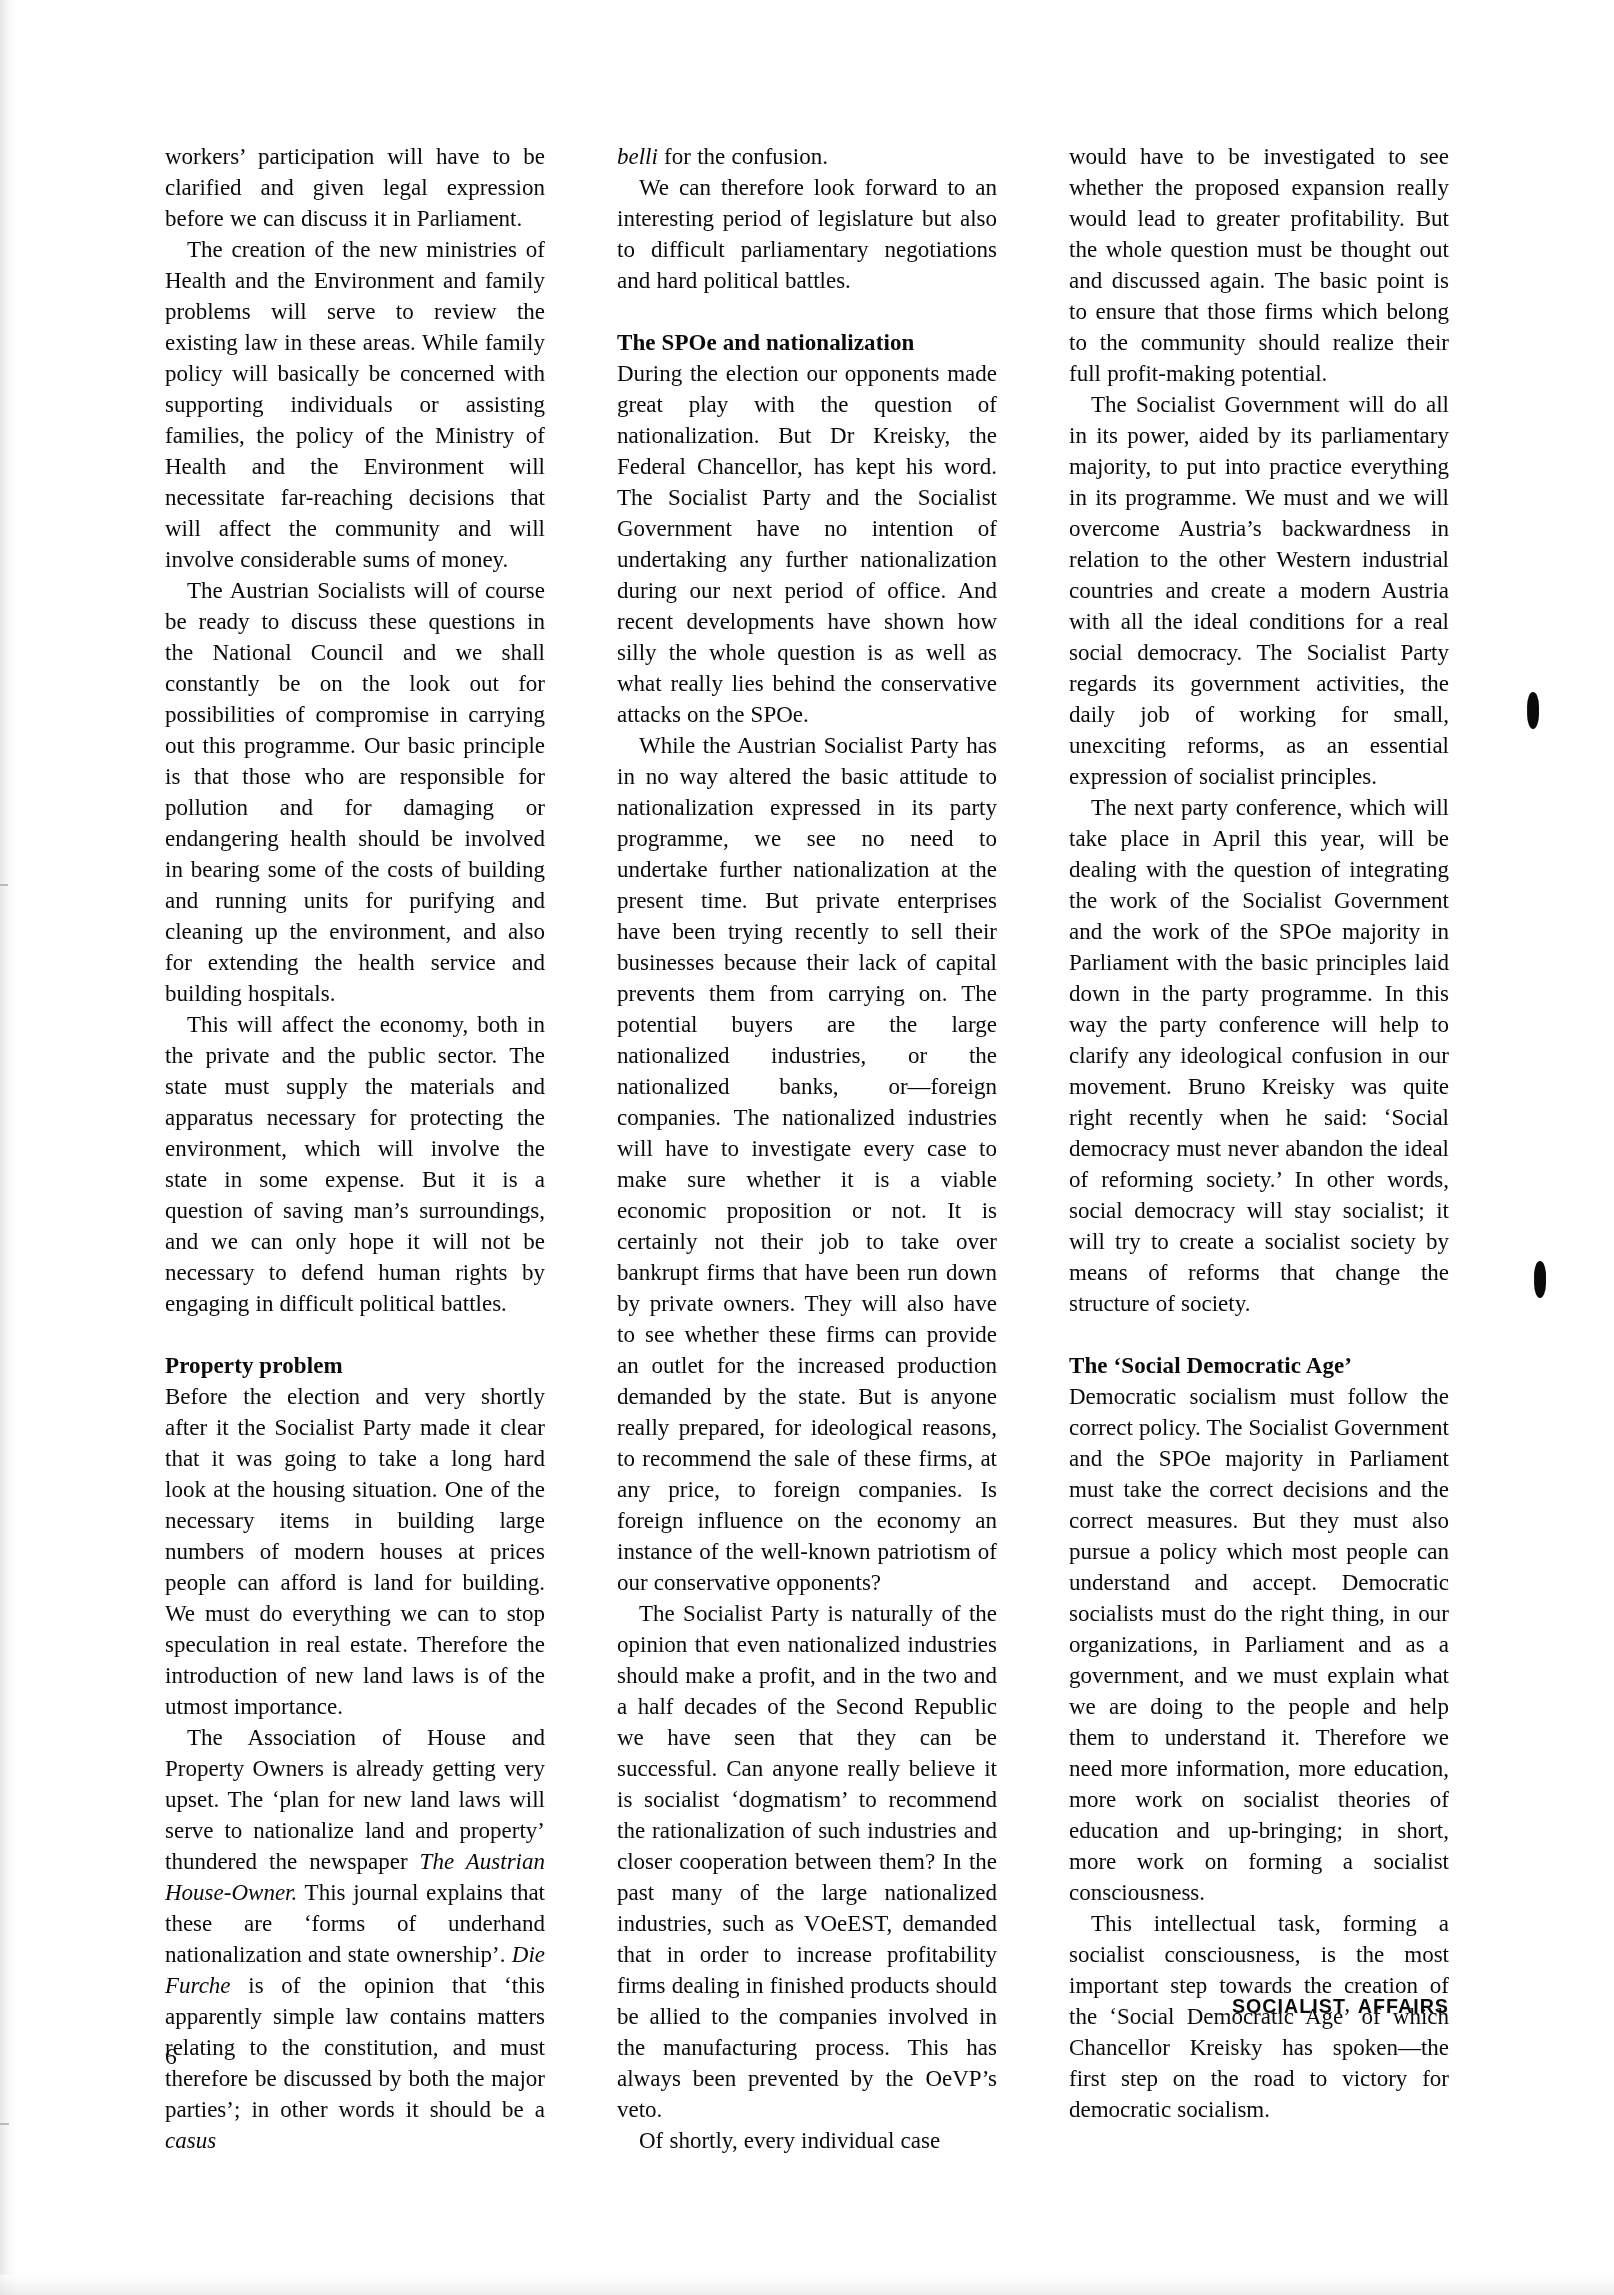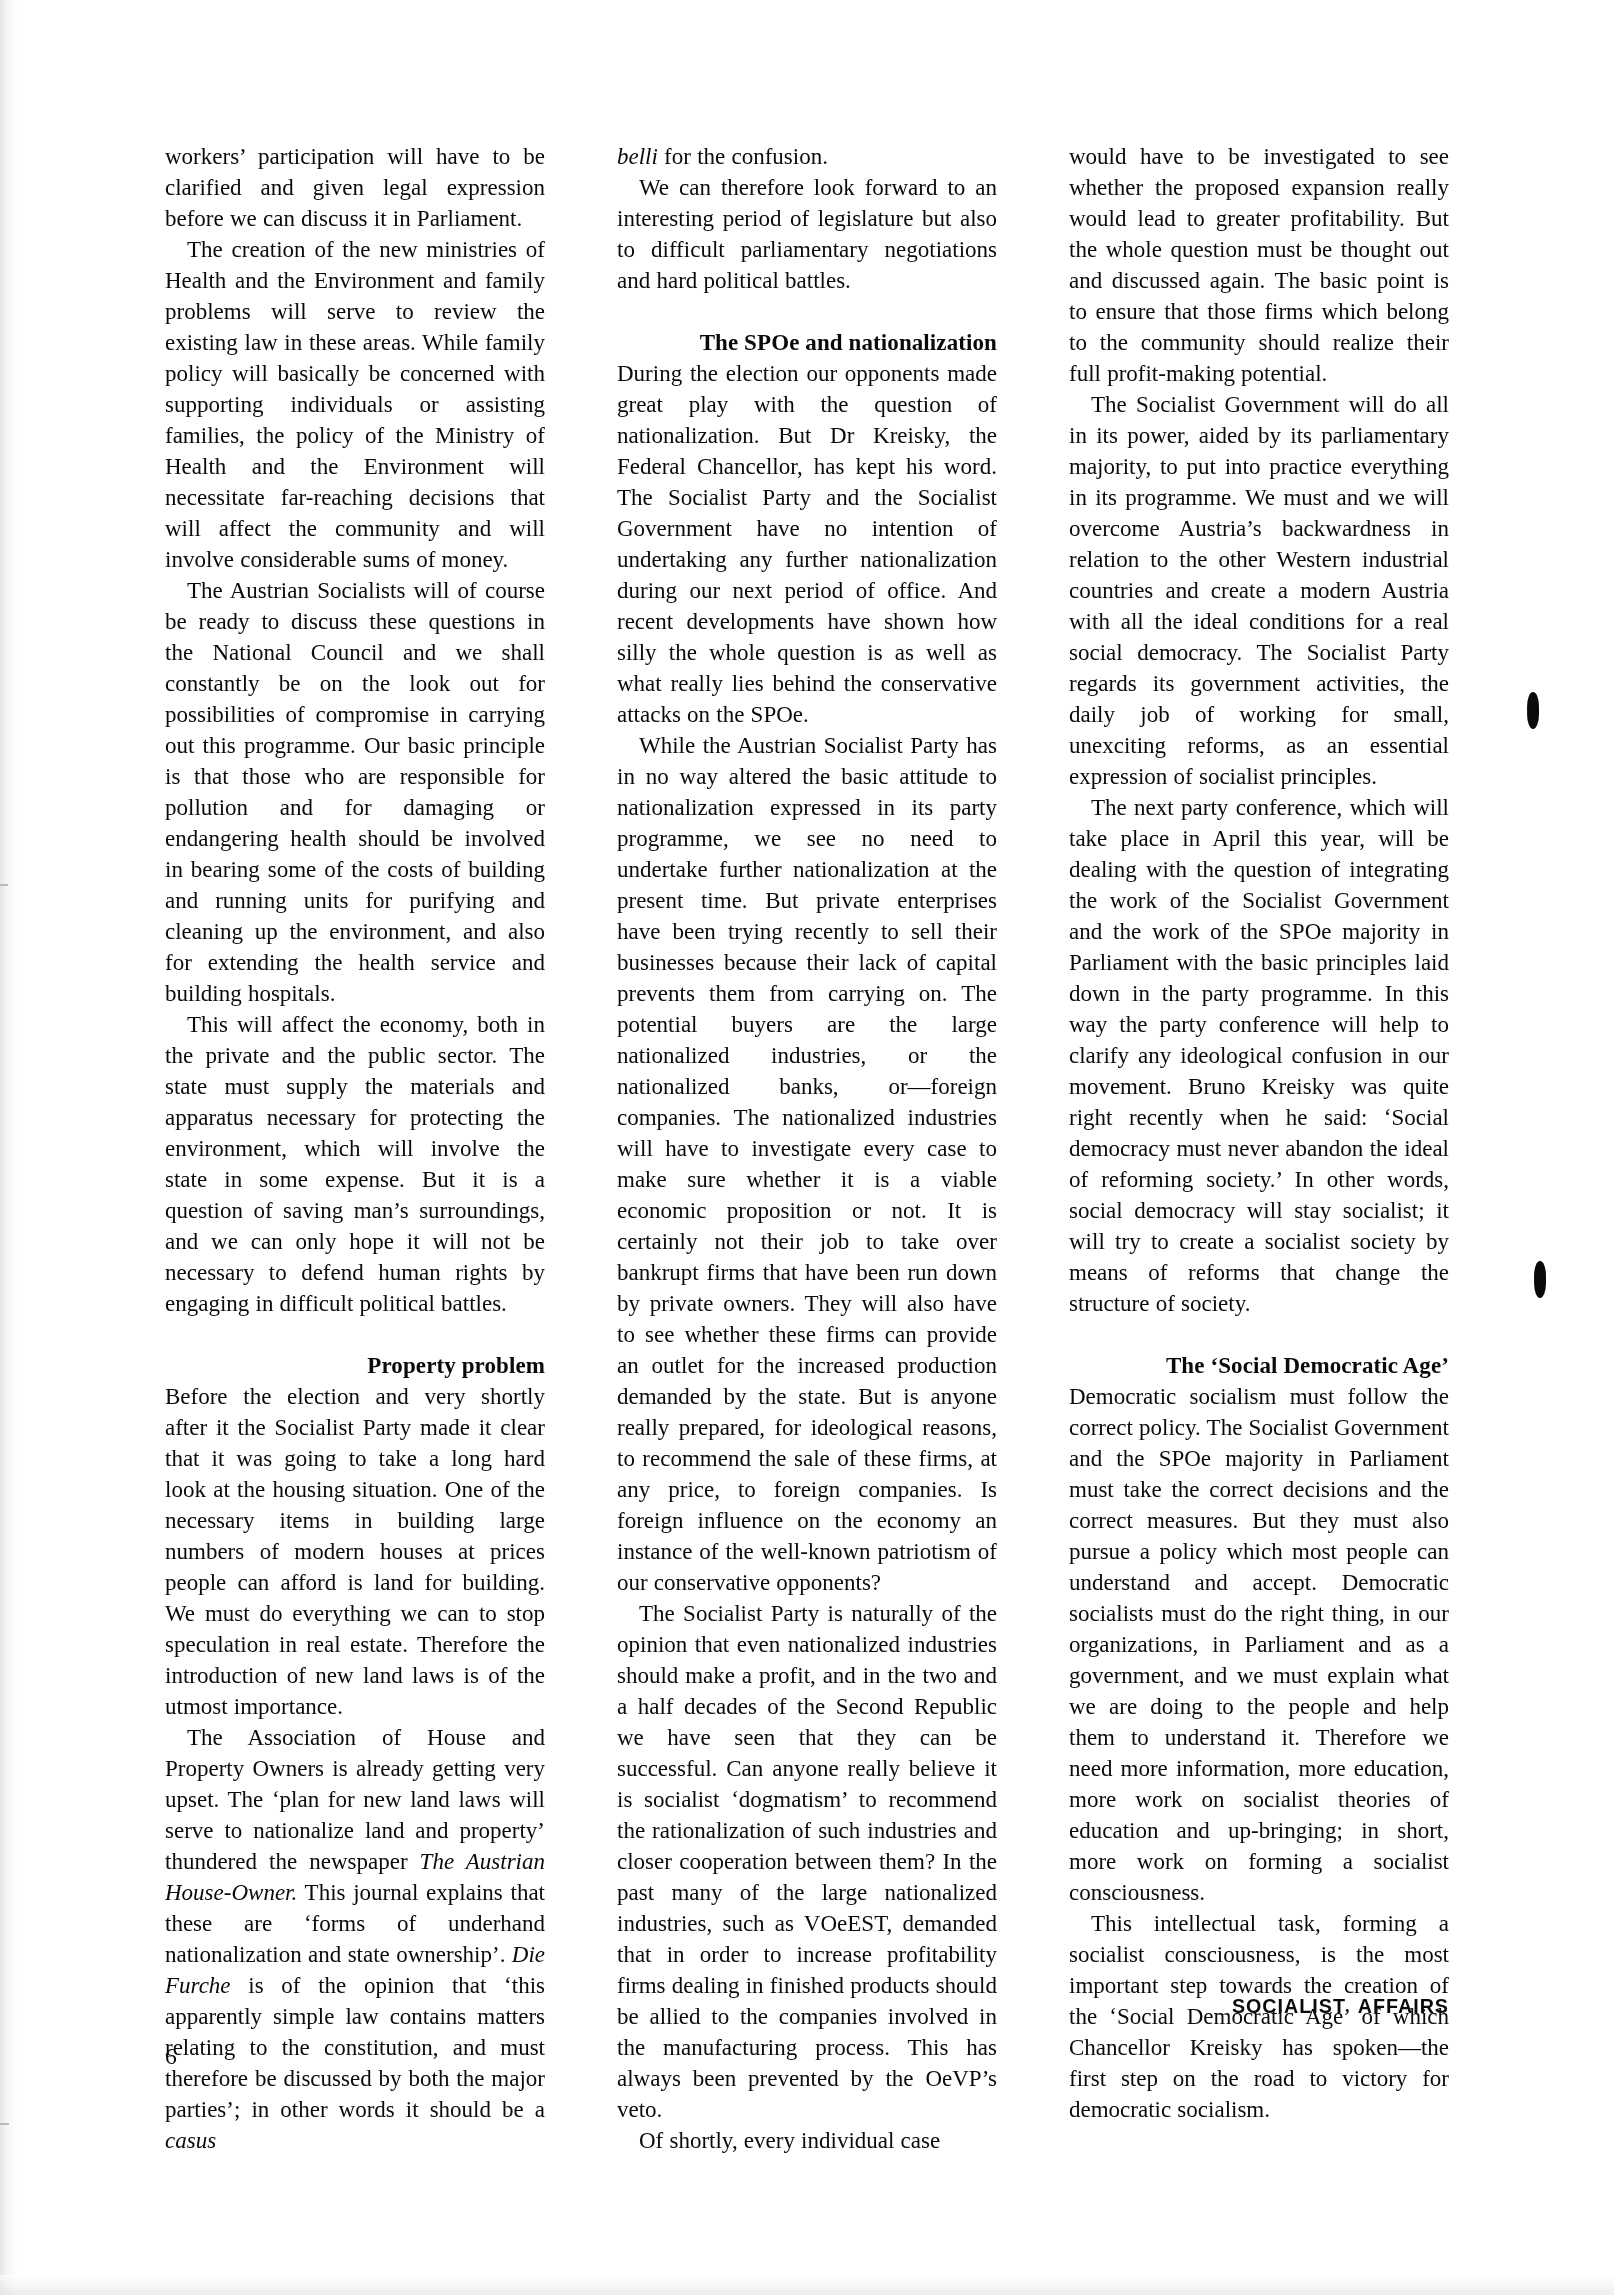--- a/index.html
+++ b/index.html
@@ -68,21 +68,21 @@
     word-spacing: 0.02em;
   }
   p.para.noindent {
     text-indent: 0;
   }
   h2.subhead {
     margin: 0;
     font-size: 23px;
     line-height: 31px;
     font-weight: bold;
-    text-align: right;
+    text-align: left;
     letter-spacing: 0.1px;
   }
   .spacer-before-head {
     height: 31px;
   }
   i, em {
     font-style: italic;
   }
 
   .page-number {

